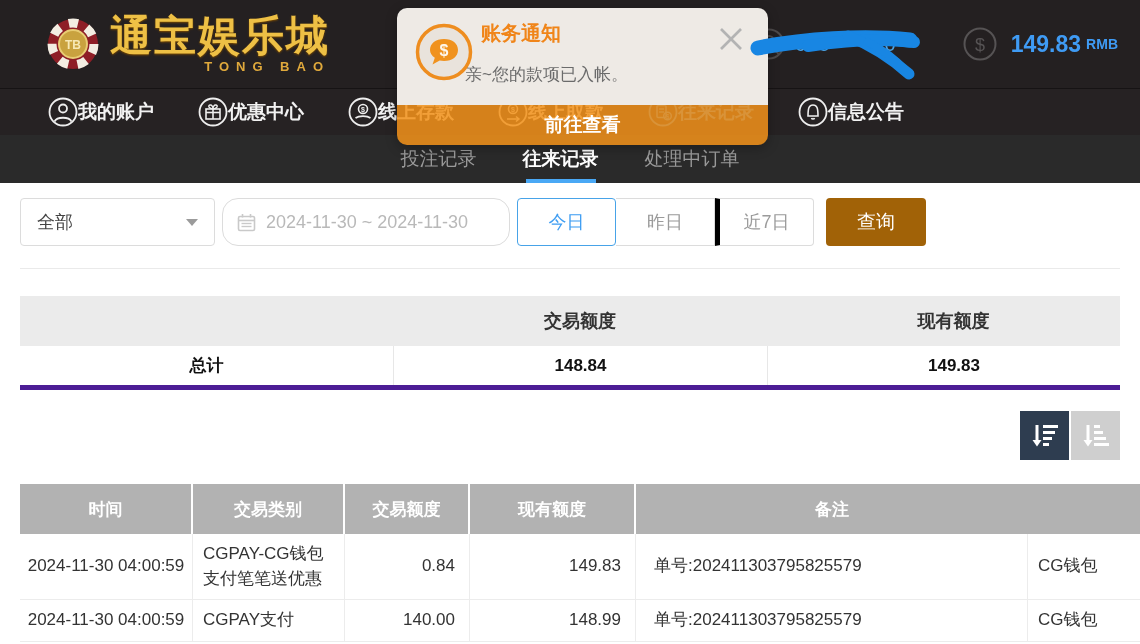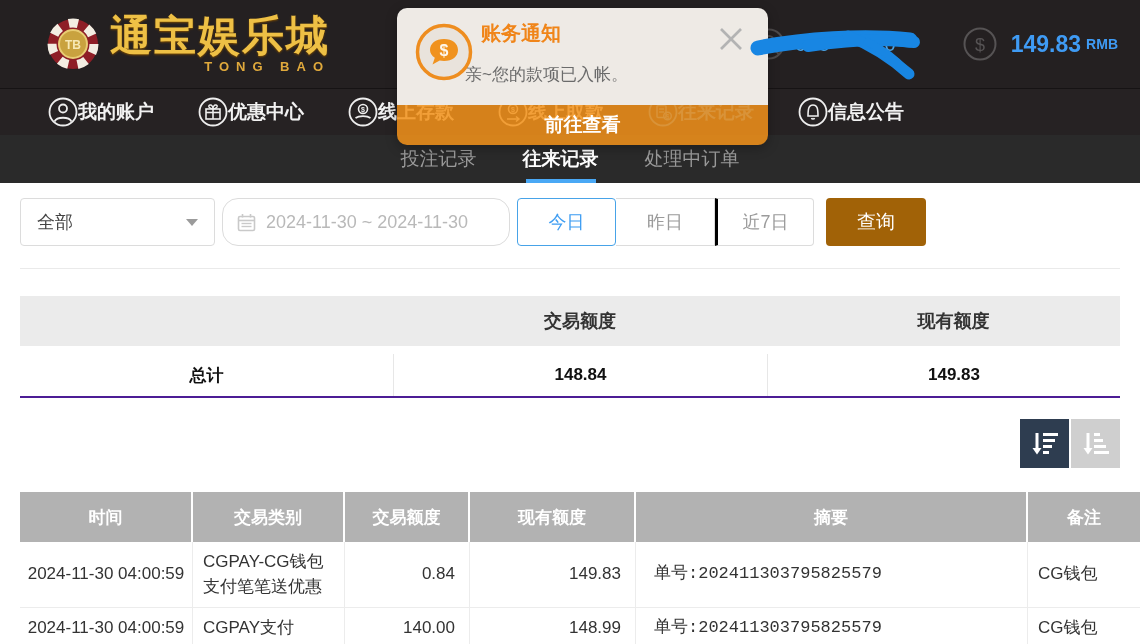--- a/index.html
+++ b/index.html
@@ -41,52 +41,52 @@
   .dropdown { width:195px; height:48px; border:1px solid #dcdcdc; border-radius:4px; display:flex; align-items:center;
               padding:0 16px; color:#444; font-size:18px; cursor:pointer; background:#fff; }
   .caret { margin-left:auto; width:0; height:0; border-left:6px solid transparent; border-right:6px solid transparent;
            border-top:7px solid #9b9b9b; }
   .date-input { width:288px; height:48px; border:1px solid #dcdcdc; border-radius:16px; display:flex; align-items:center;
                 gap:10px; padding:0 14px; color:#b9b9b9; font-size:18px; margin-left:7px; cursor:pointer; background:#fff; }
   .range-group { display:flex; margin-left:7px; }
   .range-btn { width:99px; height:48px; display:flex; align-items:center; justify-content:center; font-size:18px;
                color:#9b9b9b; background:#fff; cursor:pointer; border:1px solid #dcdcdc; }
   .range-btn.mid { border-left:none; }
-  .range-btn.last { border-left:3px solid #000000; border-radius:0 4px 4px 0;text-align:center; }
+  .range-btn.last { border-left:5px solid #000000; border-radius:0 4px 4px 0;text-align:center; }
   .range-btn.active { border:1px solid #47a3e8; border-radius:4px; color:#3e9df2; position:relative; z-index:1; }
   .query-btn { width:100px; height:48px; margin-left:12px; background:#a16207; border:none; border-radius:4px;
                color:#fff; font-size:19px; cursor:pointer; font-family:inherit; }
   .divider { margin-top:22px; border-top:1px solid #eaeaea; }
 
   
   .summary { margin-top:27px; width:1100px; }
   .sum-head { display:grid; grid-template-columns:373px 374px 373px; background:#ebebeb; height:50px; }
   .sum-head > div { display:flex; align-items:center; justify-content:center; font-size:18px; font-weight:bold; color:#333; }
-  .sum-row { display:grid; grid-template-columns:373px 374px 373px; height:44px; border-bottom:2px solid #4c1d95;margin-top:8px; }
+  .sum-row { display:grid; grid-template-columns:373px 374px 373px; height:44px; border-bottom:5px solid #4c1d95; }
   .sum-row > div { display:flex; align-items:center; justify-content:center; font-size:17px; font-weight:bold; color:#111; }
   .sum-row > div + div { border-left:1px solid #e7e7e7; }
 
   
   .sort-row { margin-top:21px; display:flex; justify-content:flex-end; gap:2px; padding-right:0; }
   .sort-btn { width:49px; height:49px; display:flex; align-items:center; justify-content:center; cursor:pointer; border:none; }
   .sort-btn.desc { background:#2e3d50; }
   .sort-btn.asc  { background:#cfcfcf; }
 
   
   .records { margin-top:24px; width:1120px; font-size:17px; color:#333; }
   .rec-head { display:grid; grid-template-columns:173px 152px 125px 166px 392px 112px; background:#b2b2b2; height:50px; }
   .rec-head > div { display:flex; align-items:center; justify-content:center; color:#fff; font-weight:bold;
                     border-right:2px solid #fff; }
   .rec-head > div:last-child { border-right:none; }
   .rec-row { display:grid; grid-template-columns:173px 152px 125px 166px 392px 112px; border-bottom:1px solid #ececec; }
   .rec-row > div { display:flex; align-items:center; border-right:1px solid #ececec; padding:8px 10px; line-height:1.45; }
   .rec-row > div:last-child { border-right:none; }
   .cell-time { justify-content:center; padding-left:4px !important; padding-right:4px !important; }
   .cell-num { justify-content:flex-end; padding-right:14px !important; }
-  .cell-sum { padding-left:18px !important;font-family:Liberation Mono, monospace; }
+  .cell-sum { padding-left:18px !important; }
 
   
   .popup { position:absolute; left:397px; top:8px; width:371px; z-index:10; border-radius:10px; overflow:hidden;
            box-shadow:0 3px 12px rgba(0,0,0,0.28); }
   .popup-body { background:#eeeae5; height:97px; position:relative; }
   .popup-icon { position:absolute; left:18px; top:15px; }
   .popup-title { position:absolute; left:84px; top:12px; font-size:20px; font-weight:bold; color:#f08519;text-align:center; }
   .popup-msg { position:absolute; left:68px; top:55px; font-size:17px; color:#6b6b6b; }
   .popup-close { position:absolute; right:22px; top:16px; width:30px; height:30px; cursor:pointer;
                  display:flex; align-items:center; justify-content:center; }
@@ -267,21 +267,20 @@
         </svg>
       </button>
     </div>
 
     <div class="records">
       <div class="rec-head">
         <div>时间</div>
         <div>交易类别</div>
         <div>交易额度</div>
         <div>现有额度</div>
-        <div>摘要</div>
         <div>备注</div>
       </div>
 
       <div class="rec-row">
         <div class="cell-time">2024-11-30 04:00:59</div>
         <div>CGPAY-CG钱包支付笔笔送优惠</div>
         <div class="cell-num">0.84</div>
         <div class="cell-num">149.83</div>
         <div class="cell-sum">单号:202411303795825579</div>
         <div>CG钱包</div>

